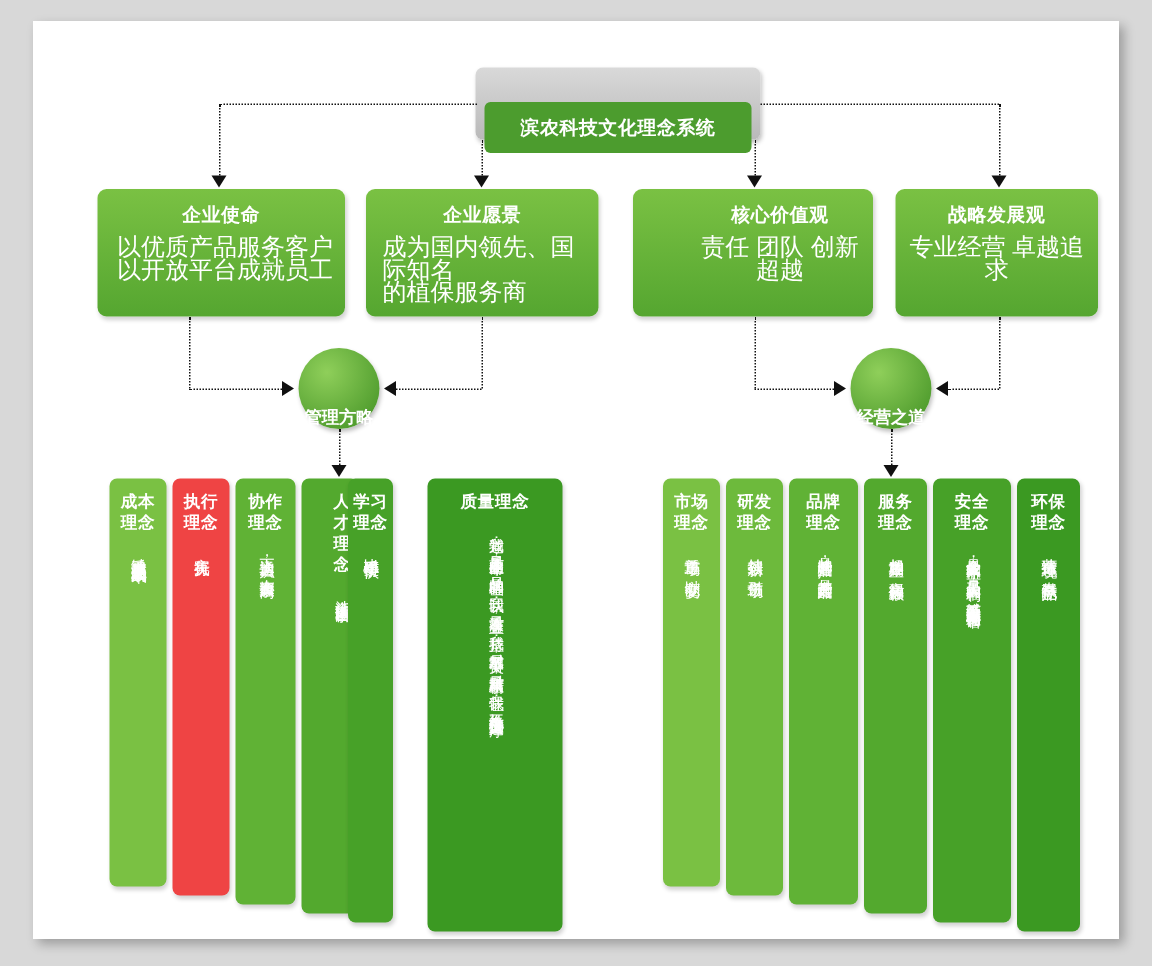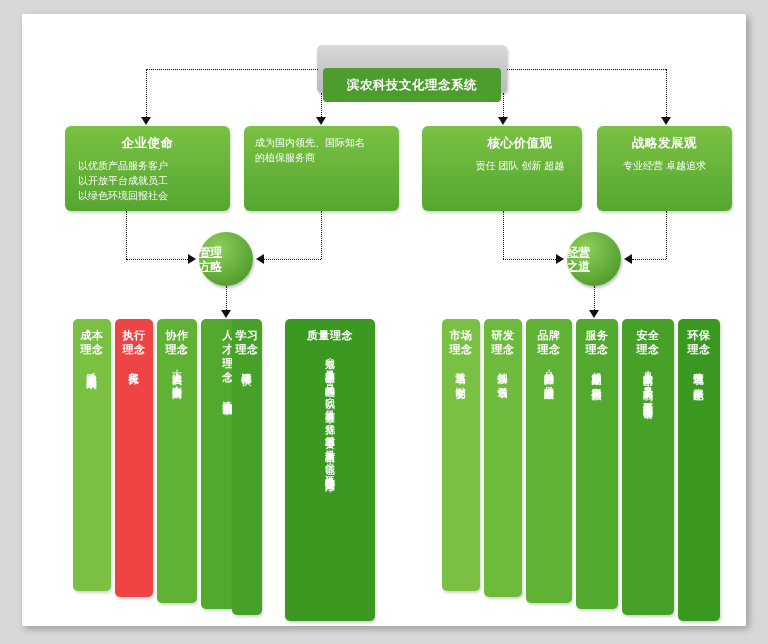--- a/index.html
+++ b/index.html
@@ -47,41 +47,40 @@
     color: #fff;
     padding: 9px 8px 6px 8px;
     box-shadow: 1px 2px 3px rgba(0,0,0,0.18);
   }
   .l2 .ttl {
     font-size: 12.5px; font-weight: bold;
     text-align: center; margin-bottom: 6px;
     letter-spacing: .5px;
   }
   .l2 .body {
-    font-size: 10px; line-height: 15px;
+    font-size: 16px; line-height: 15px;
   }
   .l2 .body.ctr { text-align: center; }
   #l2-0 { left: 43px;  width: 165px; background: linear-gradient(180deg,#7ac143,#55a630); }
   #l2-1 { left: 222px; width: 155px; background: linear-gradient(180deg,#7ac143,#55a630); }
   #l2-2 { left: 400px; width: 160px; background: linear-gradient(180deg,#7ac143,#55a630); padding-left: 44px; }
   #l2-3 { left: 575px; width: 135px; background: linear-gradient(180deg,#7ac143,#55a630); }
   #l2-0 .body { padding-left: 5px; }
   #l2-1 .body { padding-left: 3px; }
   
   .circle {
     position: absolute;
     width: 54px; height: 54px;
     border-radius: 50%;
     background: radial-gradient(circle at 35% 30%, #8fcf5a, #3f8f22);
     color: #fff; font-size: 11.5px; font-weight: bold;
-    display: flex; flex-direction: column;
-    align-items: flex-start; justify-content: center;
+    display: flex; flex-direction: row;
+    align-items: flex-end; justify-content: center;
     line-height: 14px;
     box-shadow: 1px 2px 3px rgba(0,0,0,0.25);
-    text-decoration: underline;
   }
   #circle-left  { left: 177px; top: 218px; }
   #circle-right { left: 545px; top: 218px; }
   
   .col {
     position: absolute;
     top: 305px;
     border-radius: 5px;
     color: #ffffff;
     box-shadow: 1px 2px 3px rgba(0,0,0,0.18);
@@ -141,25 +140,25 @@
   <div class="arrow-down" style="left:476px; top:103px;"></div>
 
   <div class="dl vline" style="left:644px; top:55px; height:48px;"></div>
   <div class="arrow-down" style="left:639px; top:103px;"></div>
 
   <div class="l2" id="l2-0">
     <div class="ttl">企业使命</div>
     <div class="body">
       <div>以优质产品服务客户</div>
       <div>以开放平台成就员工</div>
-      <div>以绿色环境回报社会</div>
     </div>
   </div>
 
   <div class="l2" id="l2-1">
+    <div class="ttl">企业愿景</div>
     <div class="body">
       <div>成为国内领先、国际知名</div>
       <div>的植保服务商</div>
     </div>
   </div>
 
   <div class="l2" id="l2-2">
     <div class="ttl">核心价值观</div>
     <div class="body ctr">责任  团队  创新  超越</div>
   </div>

